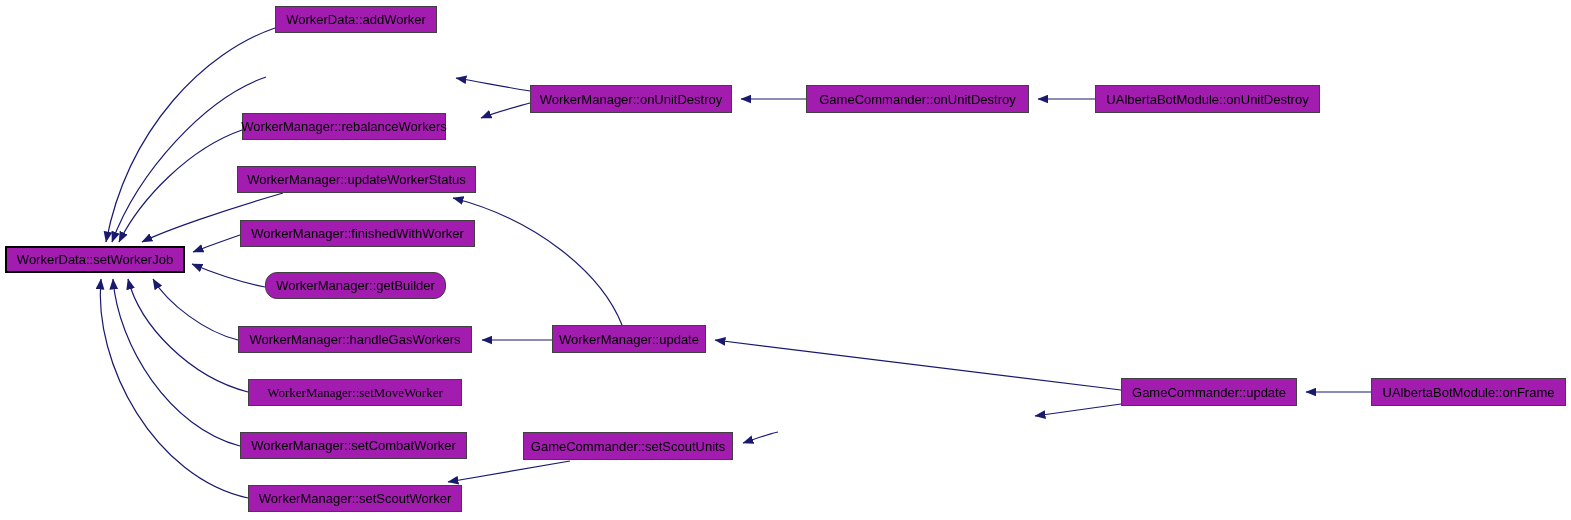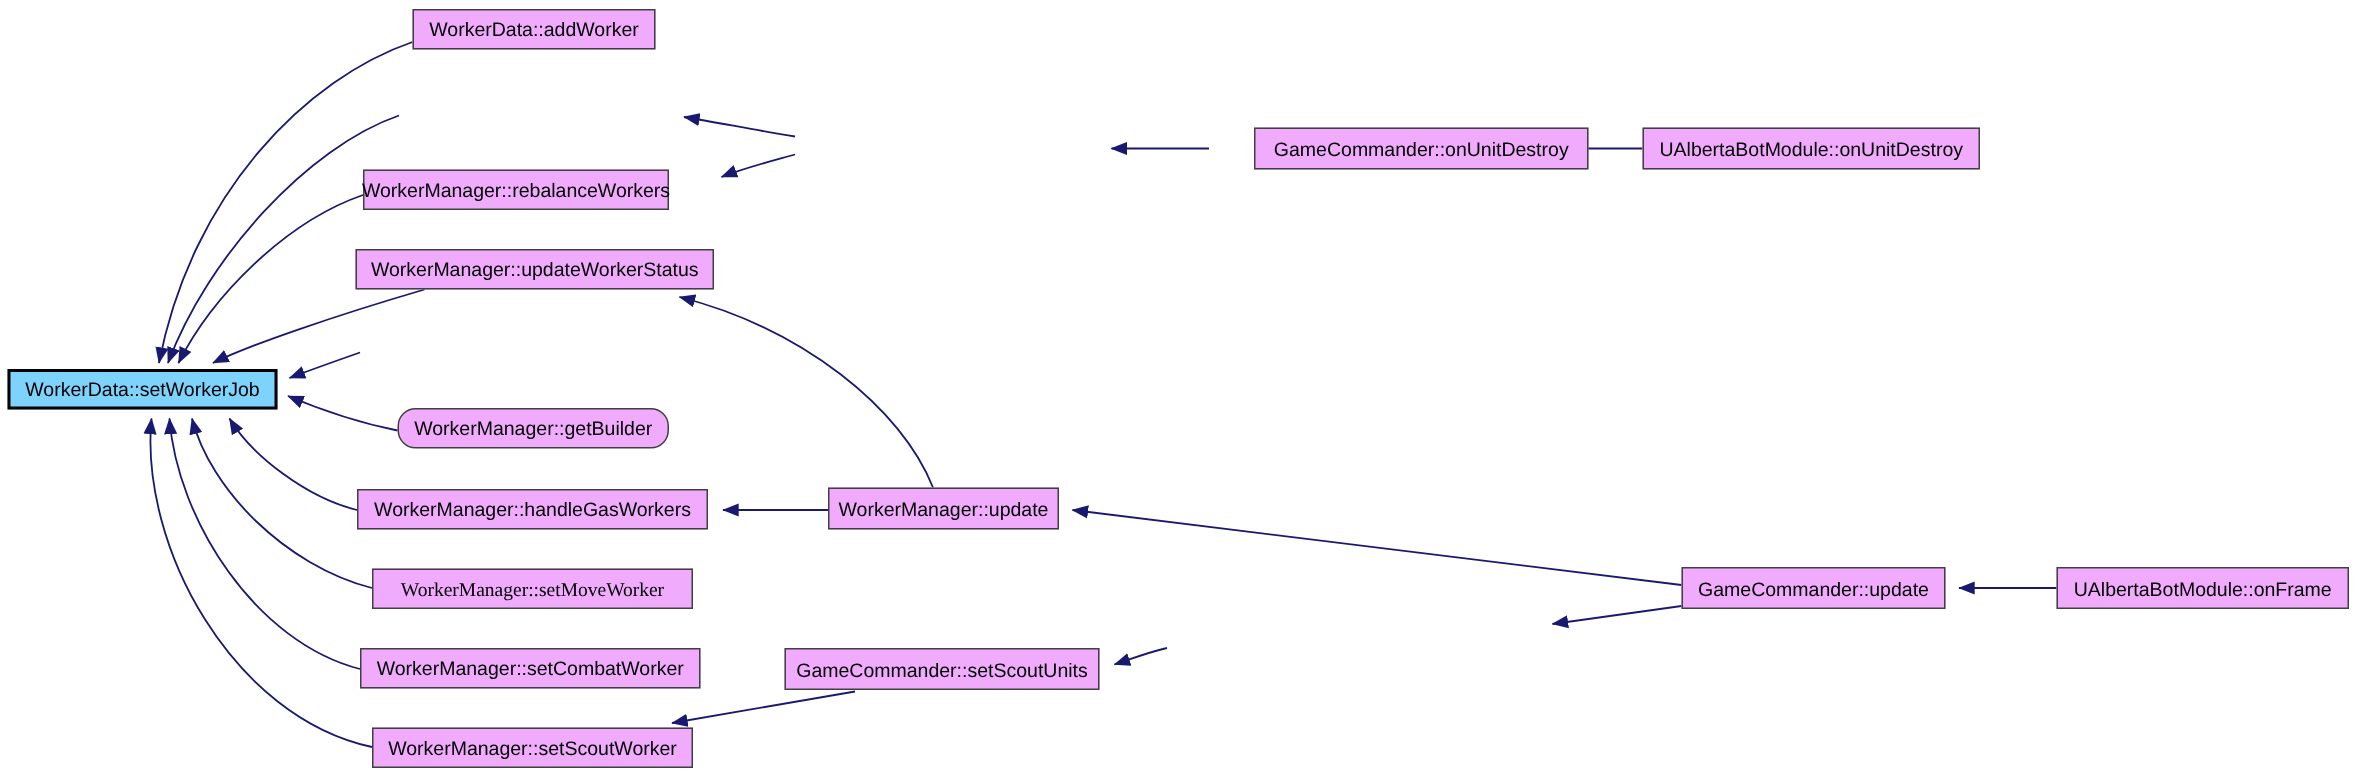--- a/index.html
+++ b/index.html
@@ -26,30 +26,30 @@
     fill: none;
     stroke: #191970;
     stroke-width: 1.2px;
   }
   .node {
     position: absolute;
     box-sizing: border-box;
     display: flex;
     align-items: center;
     justify-content: center;
-    background: #f0abfc;
+    background: #a21caf;
     border: 1px solid #404040;
     color: #000000;
     font-size: 13px;
     line-height: 1;
     white-space: nowrap;
     cursor: pointer;
   }
   .node.main {
-    background: #7dd3fc;
+    background: #a21caf;
     border: 2px solid #000000;
   }
   .node span {
     padding: 0 3px;
   }
 </style>
 </head>
 <body>
 
 <div class="canvas">
@@ -93,20 +93,23 @@
 
 
   <div class="node" style="left:242px; top:113px; width:204px; height:27px;">
     <span>WorkerManager::rebalanceWorkers</span>
   </div>
 
   <div class="node" style="left:237px; top:166px; width:239px; height:27px;">
     <span>WorkerManager::updateWorkerStatus</span>
   </div>
 
+  <div class="node" style="left:240px; top:220px; width:235px; height:27px;">
+    <span>WorkerManager::finishedWithWorker</span>
+  </div>
 
   <div class="node" style="left:265px; top:272px; width:181px; height:27px;border-radius:12px;">
     <span>WorkerManager::getBuilder</span>
   </div>
 
   <div class="node" style="left:238px; top:326px; width:234px; height:27px;text-align:center;">
     <span>WorkerManager::handleGasWorkers</span>
   </div>
 
   <div class="node" style="left:248px; top:379px; width:214px; height:27px;font-family:Liberation Serif, serif;">
@@ -114,22 +117,25 @@
   </div>
 
   <div class="node" style="left:240px; top:432px; width:227px; height:27px;">
     <span>WorkerManager::setCombatWorker</span>
   </div>
 
   <div class="node" style="left:248px; top:485px; width:214px; height:27px;">
     <span>WorkerManager::setScoutWorker</span>
   </div>
 
+  <div class="node" style="left:530px; top:85px; width:202px; height:28px;">
+    <span>WorkerManager::onUnitDestroy</span>
+  </div>
 
-  <div class="node" style="left:836px; top:85px; width:223px; height:28px;">
+  <div class="node" style="left:806px; top:85px; width:223px; height:28px;">
     <span>GameCommander::onUnitDestroy</span>
   </div>
 
   <div class="node" style="left:1095px; top:85px; width:225px; height:28px;">
     <span>UAlbertaBotModule::onUnitDestroy</span>
   </div>
 
   <div class="node" style="left:552px; top:325px; width:154px; height:28px;">
     <span>WorkerManager::update</span>
   </div>

